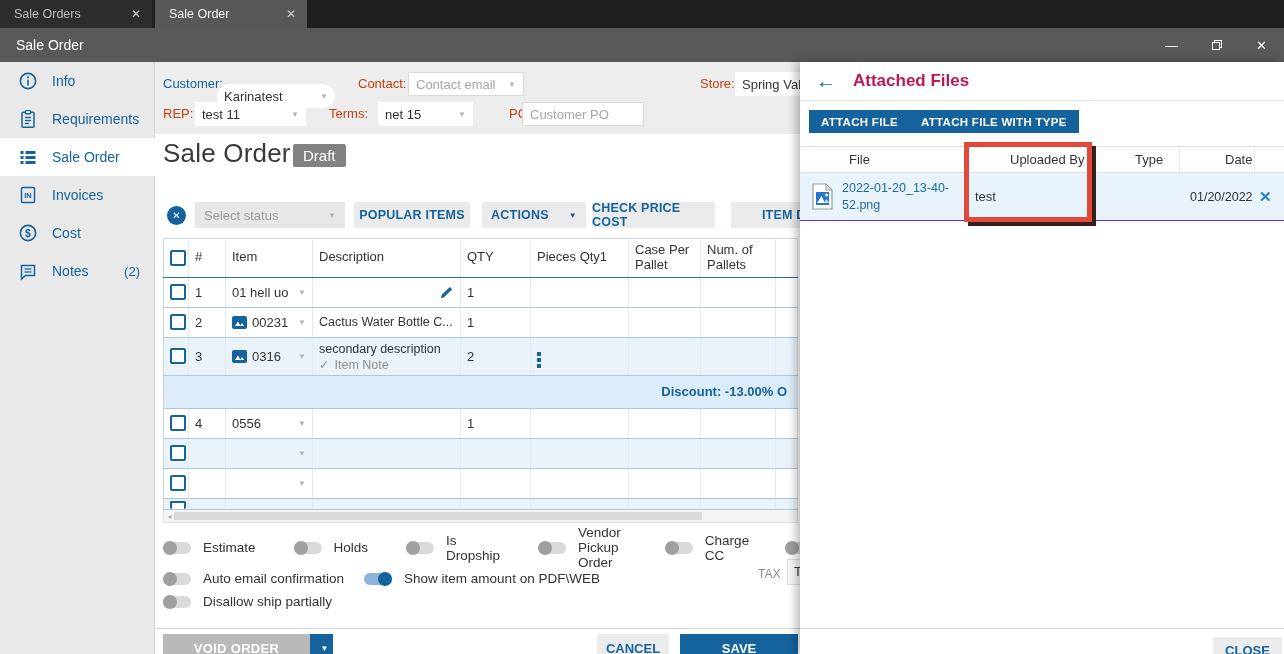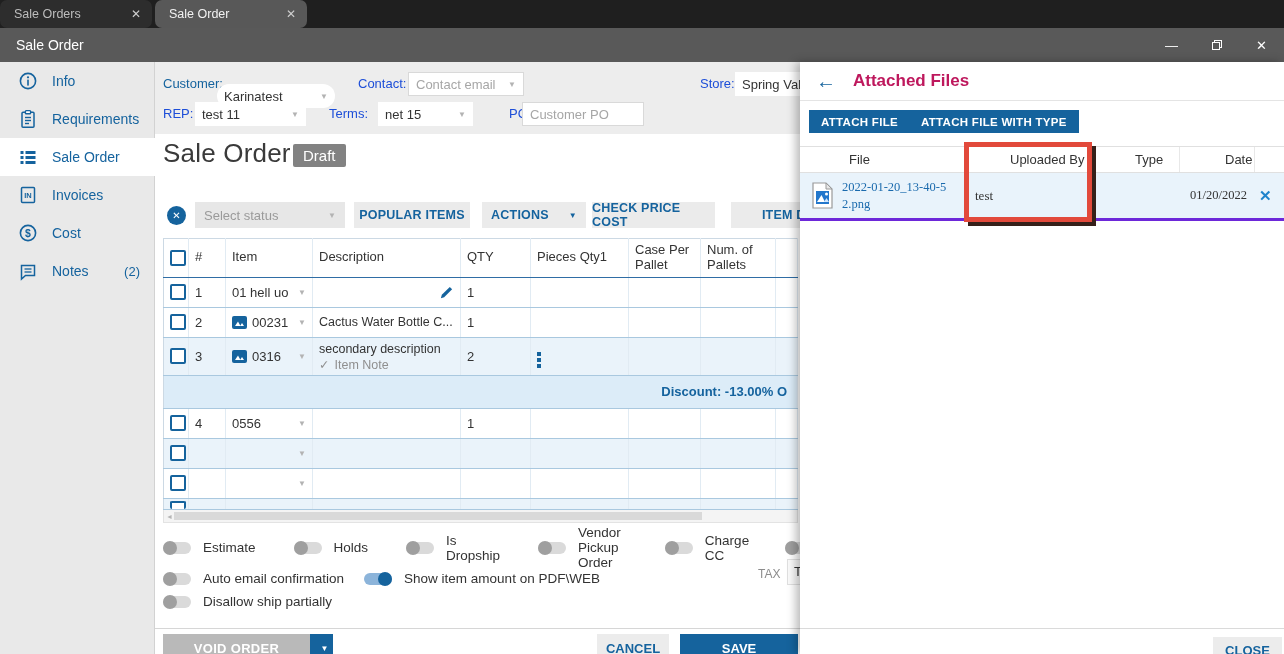--- a/index.html
+++ b/index.html
@@ -1,21 +1,21 @@
 <!DOCTYPE html>
 <html><head>
 <meta charset="utf-8">
 <style>
   * { box-sizing: border-box; margin: 0; padding: 0; }
   body { background:#000; font-family:"Liberation Sans", sans-serif; }
   .app { position:relative; width:1284px; height:654px; background:#fff; overflow:hidden; }
 
   
   .tabbar { position:absolute; left:0; top:0; width:100%; height:28px; background:#1f1f1f; display:flex; }
-  .tab { width:152px; height:28px; display:flex; align-items:center; justify-content:space-between; padding:0 11px 0 14px; font-size:12.5px;border-radius:7px; }
+  .tab { width:152px; height:28px; display:flex; align-items:center; justify-content:space-between; padding:0 11px 0 14px; font-size:12.5px; }
   .tab.inactive { background:#2d2d2d; color:#bdbdbd; }
   .tab.active { background:#585858; color:#f2f2f2; margin-left:3px; }
   .tab-close { font-size:12px; color:#cfcfcf; cursor:default; }
 
   
   .titlebar { position:absolute; left:0; top:28px; width:100%; height:34px; background:#595959; color:#fff; display:flex; align-items:center; padding-left:16px; font-size:14px; }
   .win-controls { position:absolute; right:0; top:0; height:34px; display:flex; }
   .win-btn { width:45px; height:34px; display:flex; align-items:center; justify-content:center; color:#fff; font-size:13px; }
 
   
@@ -25,21 +25,21 @@
   .sidebar { position:absolute; left:0; top:0; width:155px; height:100%; background:#e9e9e9; border-right:1px solid #d2d2d2; }
   .side-item { height:38px; display:flex; align-items:center; padding:0 0 0 18px; gap:14px; color:#15639E; font-size:14px; cursor:default; }
   .side-item.active { background:#fff; width:156px; }
   .side-badge { margin-left:auto; margin-right:14px; font-size:13px; }
   .sicon { width:20px; height:20px; flex:0 0 20px; }
 
   
   .main { position:absolute; left:155px; top:0; width:645px; height:592px; background:#fff; overflow:hidden; }
 
   .formstrip { position:absolute; left:0; top:0; width:100%; height:72px; background:#ededed; }
-  .flabel { position:absolute; font-size:13px; color:#1d4ed8; }
+  .flabel { position:absolute; font-size:13px; color:#c2410c; }
   .flabel.blue { color:#15639E; }
   .fbox { position:absolute; height:24px; background:#fff; display:flex; align-items:center; justify-content:space-between; padding:0 7px; font-size:13px; color:#333; }
   .fbox.bordered { border:1px solid #d9d9d9; }
   .fbox .ph { color:#a6a6a6; }
   .arr { font-size:8px; color:#b3b3b3; margin-left:6px; }
 
   .page-title { position:absolute; left:8px; top:76px; font-size:26px; color:#3a3a3a; letter-spacing:.2px; }
   .draft-badge { position:absolute; left:138px; top:82px; background:#828282; color:#fff; font-size:15px; padding:3px 10px; border-radius:2px; }
 
   
@@ -93,21 +93,21 @@
   .panel { position:absolute; left:800px; top:0; width:484px; height:592px; background:#fff; box-shadow:-4px 0 9px rgba(0,0,0,.28); }
   .panel-head { height:39px; border-bottom:1px solid #e4e4e4; display:flex; align-items:center; gap:17px; padding-left:16px; }
   .backarrow { color:#15639d; font-size:20px; line-height:1; }
   .panel-title { font-size:17px; font-weight:700; color:#be185d; }
   .attach-btn { position:absolute; top:48px; height:23px; background:#15639d; color:#fff; font-size:11.5px; font-weight:700; display:flex; align-items:center; justify-content:center; letter-spacing:.3px; padding:0 12px; }
   .atable { position:absolute; left:0; top:84px; width:484px; font-size:13px; color:#333; }
   .ahead { display:grid; grid-template-columns:165px 125px 90px 75px 29px; height:27px; border-top:1px solid #e0e0e0; border-bottom:1px solid #e0e0e0; }
   .ahead .hc { display:flex; align-items:center; padding-left:14px; border-right:1px solid #e8e8e8;margin-left:35px; }
   .ahead .hc:last-child { border-right:none; }
   .ahead .hc + .hc { padding-left:10px; }
-  .arow { display:grid; grid-template-columns:165px 125px 90px 75px 29px; height:48px; background:#e9f3fb; border-bottom:3px solid #6d28d9;font-family:Liberation Serif, serif; }
+  .arow { display:grid; grid-template-columns:165px 125px 90px 75px 29px; height:48px; background:#e9f3fb; border-bottom:1px solid #6d28d9; }
   .arow .c { display:flex; align-items:center; padding-left:10px; }
   .filecell { padding-left:12px !important; gap:9px; }
   .filelink { width:112px; color:#1a6aad; font-size:12.5px; line-height:1.3; word-break:break-all; }
   .delx { color:#1e83cc; font-size:15px; font-weight:700; }
   .redbox { position:absolute; left:164px; top:80px; width:128px; height:80px; border:5px solid #e2493b; box-shadow:4px 4px 0 #36201a; z-index:10; }
   .panel-foot { position:absolute; left:0; top:566px; width:100%; border-top:1px solid #dadada; height:26px; }
   .closebtn { position:absolute; left:413px; top:575px; width:69px; height:26px; background:#ececec; color:#15639E; font-size:13px; font-weight:700; display:flex; align-items:center; justify-content:center; }
 </style>
 </head>
 <body>

